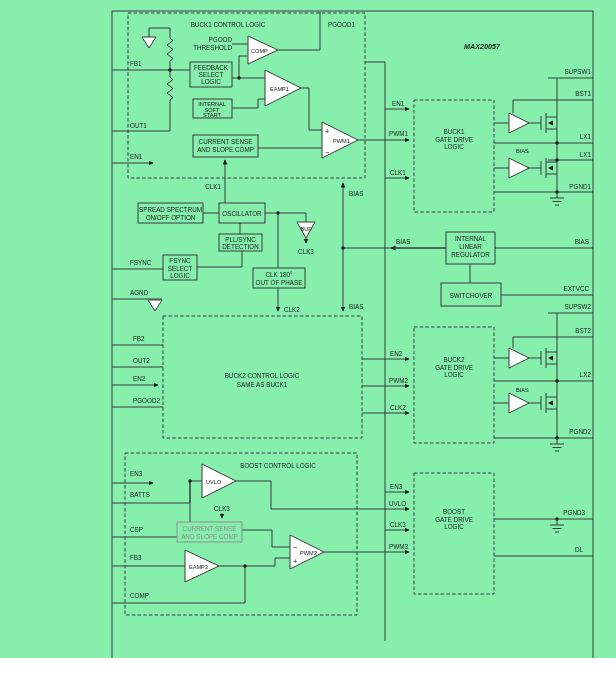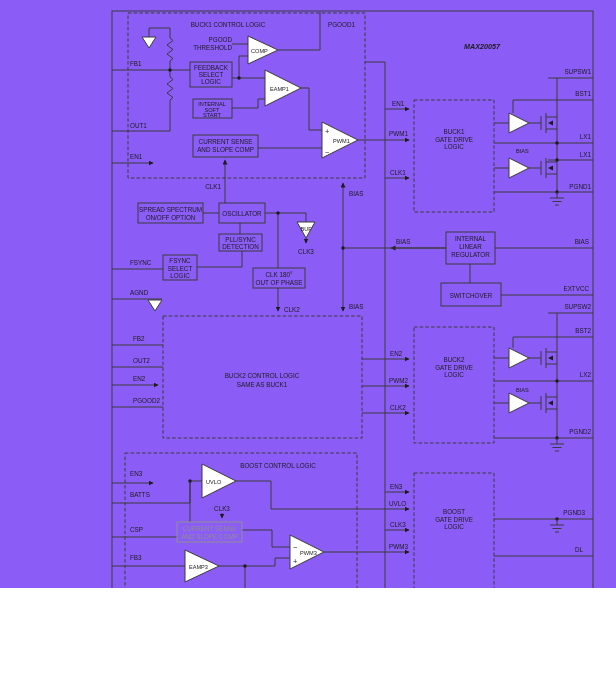--- a/index.html
+++ b/index.html
@@ -1,16 +1,16 @@
 <!DOCTYPE html>
 <html><head>
 <meta charset="utf-8">
 <style>
   html,body{margin:0;padding:0;background:#ffffff;}
-  .stage{position:relative;width:616px;height:588px;background:#8b5cf6;overflow:hidden;
+  .stage{position:relative;width:616px;height:658px;background:#86efac;overflow:hidden;
          font-family:"Liberation Sans", sans-serif;}
   svg{position:absolute;left:0;top:0;}
   text{font-family:"Liberation Sans", sans-serif;fill:#1c1c1c;}
   .t{font-size:6.3px;}
   .ts{font-size:5.6px;}
   .sign{font-size:7.5px;}
   .title{font-size:7.2px;font-weight:bold;font-style:italic;}
   .w{stroke:#3b3b3b;stroke-width:1;fill:none;}
   .bx{stroke:#3b3b3b;stroke-width:1;fill:none;}
   .dash{stroke:#3b3b3b;stroke-width:1;fill:none;stroke-dasharray:3.5 2.2;}

